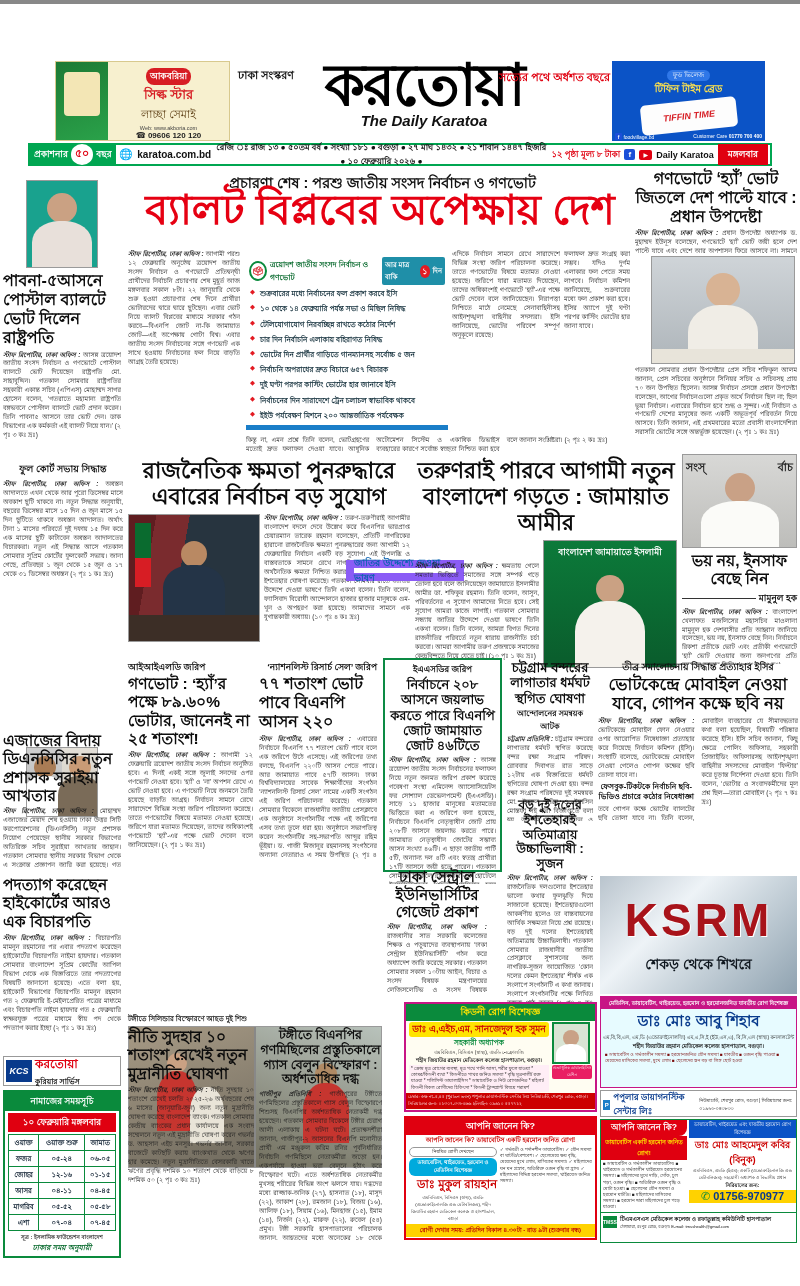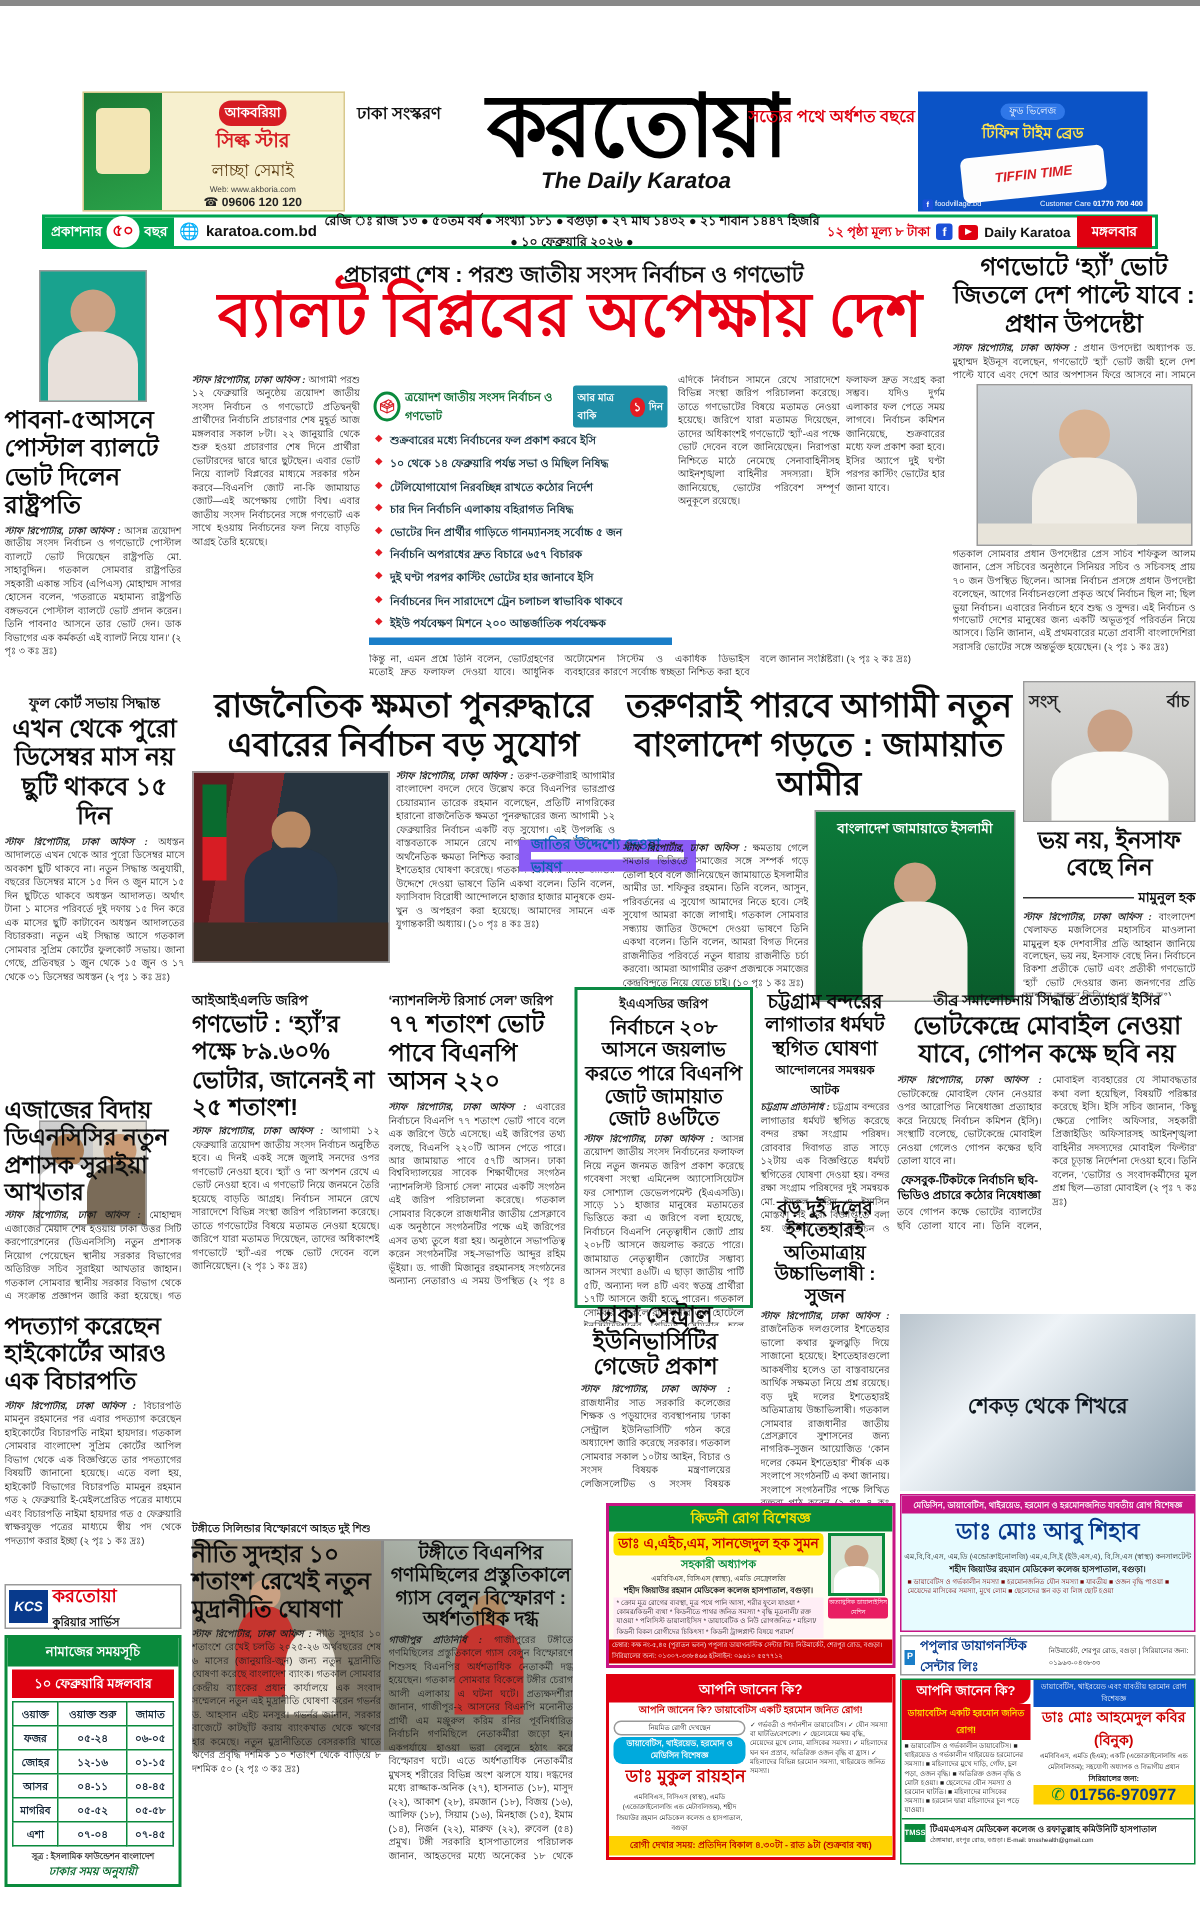--- a/index.html
+++ b/index.html
@@ -159,21 +159,20 @@
     <div class="photo" style="width:144px;height:108px;margin:1px 0 2px 16px;background:linear-gradient(#cfd4d8,#aeb5ba)">
       <div class="pp-head" style="top:16px;width:34px;height:34px;background:#d8b394"></div>
       <div class="pp-torso" style="top:48px;width:70px;height:60px;background:#f0ede6"></div>
       <div style="position:absolute;bottom:0;left:0;right:0;height:14px;background:#e8e4da"></div>
     </div>
     <p class="bd" style="height:116px">গতকাল সোমবার প্রধান উপদেষ্টার প্রেস সচিব শফিকুল আলম জানান, প্রেস সচিবের অনুষ্ঠানে সিনিয়র সচিব ও সচিবসহ প্রায় ৭০ জন উপস্থিত ছিলেন। আসন্ন নির্বাচন প্রসঙ্গে প্রধান উপদেষ্টা বলেছেন, আগের নির্বাচনগুলো প্রকৃত অর্থে নির্বাচন ছিল না; ছিল ভুয়া নির্বাচন। এবারের নির্বাচন হবে শুদ্ধ ও সুন্দর। এই নির্বাচন ও গণভোট দেশের মানুষের জন্য একটি অভূতপূর্ব পরিবর্তন নিয়ে আসবে। তিনি জানান, এই প্রথমবারের মতো প্রবাসী বাংলাদেশিরা সরাসরি ভোটের সঙ্গে অন্তর্ভুক্ত হয়েছেন। (২ পৃঃ ১ কঃ দ্রঃ)</p>
   </div>
 
   <div class="abs" style="left:3px;top:458px;width:120px">
     <div class="kick" style="font-size:9.5px">ফুল কোর্ট সভায় সিদ্ধান্ত</div>
-    <div class="hl" style="font-size:16.5px">এখন থেকে পুরো ডিসেম্বর মাস নয় ছুটি থাকবে ১৫ দিন</div>
     <p class="bd" style="margin-top:3px;height:120px"><span class="by">স্টাফ রিপোর্টার, ঢাকা অফিস :</span> <span>অধস্তন আদালতে এখন থেকে আর পুরো ডিসেম্বর মাসে অবকাশ ছুটি থাকবে না। নতুন সিদ্ধান্ত অনুযায়ী, বছরের ডিসেম্বর মাসে ১৫ দিন ও জুন মাসে ১৫ দিন ছুটিতে থাকবে অধস্তন আদালত। অর্থাৎ টানা ১ মাসের পরিবর্তে দুই দফায় ১৫ দিন করে এক মাসের ছুটি কাটাবেন অধস্তন আদালতের বিচারকরা। নতুন এই সিদ্ধান্ত আসে গতকাল সোমবার সুপ্রিম কোর্টের ফুলকোর্ট সভায়। জানা গেছে, প্রতিবছর ১ জুন থেকে ১৫ জুন ও ১৭ থেকে ৩১ ডিসেম্বর অধস্তন (২ পৃঃ ১ কঃ দ্রঃ)</span></p>
   </div>
 
   <div class="abs" style="left:128px;top:454px;width:282px">
     <div class="hl" style="font-size:22px">রাজনৈতিক ক্ষমতা পুনরুদ্ধারে এবারের নির্বাচন বড় সুযোগ</div>
     <div style="display:flex;gap:4px;margin-top:4px">
       <div class="photo" style="width:132px;height:128px;flex:none;background:linear-gradient(100deg,#5f1d20 0 18%,#7a2b2e 18% 40%,#27343f 40%)">
         <div style="position:absolute;left:6px;top:8px;width:16px;height:64px;background:linear-gradient(#0a6b2f 55%,#d71d24 55%)"></div>
         <div class="pp-head" style="top:26px;width:26px;height:26px;background:#b98963"></div>
         <div class="pp-torso" style="top:50px;width:62px;height:50px;background:#243447"></div>
@@ -212,21 +211,21 @@
     <p class="bd" style="height:56px"><span class="by">স্টাফ রিপোর্টার, ঢাকা অফিস :</span> <span>বাংলাদেশ খেলাফত মজলিসের মহাসচিব মাওলানা মামুনুল হক দেশবাসীর প্রতি আহ্বান জানিয়ে বলেছেন, ভয় নয়, ইনসাফ বেছে নিন। নির্বাচনে রিকশা প্রতীকে ভোট এবং প্রতীকী গণভোটে ‘হ্যাঁ’ ভোট দেওয়ার জন্য জনগণের প্রতি আহ্বান জানান তিনি। (২ পৃঃ ৪ কঃ দ্রঃ)</span></p>
   </div>
 
   <div class="abs" style="left:128px;top:656px;width:125px">
     <div class="kick" style="font-size:9px;text-align:left">আইআইএলডি জরিপ</div>
     <div class="hl" style="font-size:15.5px;text-align:left">গণভোট : ‘হ্যাঁ’র পক্ষে ৮৯.৬০% ভোটার, জানেনই না ২৫ শতাংশ!</div>
     <p class="bd" style="margin-top:3px;height:125px"><span class="by">স্টাফ রিপোর্টার, ঢাকা অফিস :</span> <span>আগামী ১২ ফেব্রুয়ারি ত্রয়োদশ জাতীয় সংসদ নির্বাচন অনুষ্ঠিত হবে। এ দিনই একই সঙ্গে জুলাই সনদের ওপর গণভোট নেওয়া হবে। ‘হ্যাঁ’ ও ‘না’ অপশন রেখে এ ভোট নেওয়া হবে। এ গণভোট নিয়ে জনমনে তৈরি হয়েছে বাড়তি আগ্রহ। নির্বাচন সামনে রেখে সারাদেশে বিভিন্ন সংস্থা জরিপ পরিচালনা করেছে। তাতে গণভোটের বিষয়ে মতামত নেওয়া হয়েছে। জরিপে যারা মতামত দিয়েছেন, তাদের অধিকাংশই গণভোটে ‘হ্যাঁ’-এর পক্ষে ভোট দেবেন বলে জানিয়েছেন। (২ পৃঃ ১ কঃ দ্রঃ)</span></p>
   </div>
 
   <div class="abs" style="left:259px;top:656px;width:118px">
-    <div class="kick" style="font-size:9px;text-align:left">‘ন্যাশনলিস্ট রিসার্চ সেল’ জরিপ</div>
+    <div class="kick" style="font-size:9px;text-align:right">‘ন্যাশনলিস্ট রিসার্চ সেল’ জরিপ</div>
     <div class="hl" style="font-size:16px;text-align:left">৭৭ শতাংশ ভোট পাবে বিএনপি আসন ২২০</div>
     <p class="bd" style="margin-top:3px;height:125px"><span class="by">স্টাফ রিপোর্টার, ঢাকা অফিস :</span> <span>এবারের নির্বাচনে বিএনপি ৭৭ শতাংশ ভোট পাবে বলে এক জরিপে উঠে এসেছে। এই জরিপের তথ্য বলছে, বিএনপি ২২০টি আসন পেতে পারে। আর জামায়াত পাবে ৫৭টি আসন। ঢাকা বিশ্ববিদ্যালয়ের সাবেক শিক্ষার্থীদের সংগঠন ‘ন্যাশনলিস্ট রিসার্চ সেল’ নামের একটি সংগঠন এই জরিপ পরিচালনা করেছে। গতকাল সোমবার বিকেলে রাজধানীর জাতীয় প্রেসক্লাবে এক অনুষ্ঠানে সংগঠনটির পক্ষে এই জরিপের এসব তথ্য তুলে ধরা হয়। অনুষ্ঠানে সভাপতিত্ব করেন সংগঠনটির সহ-সভাপতি আব্দুর রহিম ভূঁইয়া। ড. গাজী মিজানুর রহমানসহ সংগঠনের অন্যান্য নেতারাও এ সময় উপস্থিত (২ পৃঃ ৪ কঃ দ্রঃ)</span></p>
   </div>
 
   <div class="abs greenbox" style="left:383px;top:654px;width:119px;height:214px">
     <div class="kick" style="font-size:8.5px">ইএএসডির জরিপ</div>
     <div class="hl" style="font-size:13px">নির্বাচনে ২০৮ আসনে জয়লাভ করতে পারে বিএনপি জোট জামায়াত জোট ৪৬টিতে</div>
     <p class="bd" style="margin-top:2px;height:128px"><span class="by">স্টাফ রিপোর্টার, ঢাকা অফিস :</span> <span>আসন্ন ত্রয়োদশ জাতীয় সংসদ নির্বাচনের ফলাফল নিয়ে নতুন জনমত জরিপ প্রকাশ করেছে গবেষণা সংস্থা এমিনেন্স অ্যাসোসিয়েটস ফর সোশ্যাল ডেভেলপমেন্ট (ইএএসডি)। সাড়ে ১১ হাজার মানুষের মতামতের ভিত্তিতে করা এ জরিপে বলা হয়েছে, নির্বাচনে বিএনপি নেতৃত্বাধীন জোট প্রায় ২০৮টি আসনে জয়লাভ করতে পারে। জামায়াত নেতৃত্বাধীন জোটের সম্ভাব্য আসন সংখ্যা ৪৬টি। এ ছাড়া জাতীয় পার্টি ৫টি, অন্যান্য দল ৪টি এবং স্বতন্ত্র প্রার্থীরা ১৭টি আসনে জয়ী হতে পারেন। গতকাল সোমবার বিকেলে রাজধানীর এক হোটেলে ইনস্টিটিউশনের প্রিভিউ সেমিনার হলে প্রকাশিত এক (২ পৃঃ ৪ কঃ দ্রঃ)</span></p>
   </div>
 
@@ -284,20 +283,21 @@
     </div>
   </div>
   <div class="abs cap" style="left:128px;top:1009px;width:254px">টঙ্গীতে সিলিন্ডার বিস্ফোরণে আহত দুই শিশু</div>
 
   <div class="abs" style="left:387px;top:864px;width:100px">
     <div class="hl" style="font-size:15px">ঢাকা সেন্ট্রাল ইউনিভার্সিটির গেজেট প্রকাশ</div>
     <p class="bd" style="margin-top:2px;height:70px"><span class="by">স্টাফ রিপোর্টার, ঢাকা অফিস :</span> <span>রাজধানীর সাত সরকারি কলেজের শিক্ষক ও পড়ুয়াদের ব্যবস্থাপনায় ‘ঢাকা সেন্ট্রাল ইউনিভার্সিটি’ গঠন করে অধ্যাদেশ জারি করেছে সরকার। গতকাল সোমবার সকাল ১০টায় আইন, বিচার ও সংসদ বিষয়ক মন্ত্রণালয়ের লেজিসলেটিভ ও সংসদ বিষয়ক বিভাগের ওয়েবসাইটে ‘ঢাকা সেন্ট্রাল ইউনিভার্সিটি’ (২ পৃঃ ৪ কঃ দ্রঃ)</span></p>
   </div>
 
   <div id="ksrm" class="abs" style="left:600px;top:872px;width:197px;height:118px">
+    <div class="ksrm-word">KSRM</div>
     <div class="ksrm-tag">শেকড় থেকে শিখরে</div>
   </div>
 
   <div class="abs" style="left:600px;top:1086px;width:197px;height:27px;border:1px solid #999;background:#fff;overflow:hidden">
     <div style="display:flex;align-items:center;gap:3px;padding:0 2px">
       <span class="ico" style="background:#1a7ec8;color:#fff;width:10px;height:10px;font-size:6px">P</span>
       <b style="font-size:8.6px;color:#083a8c">পপুলার ডায়াগনস্টিক সেন্টার লিঃ</b>
       <span style="font-size:4.6px">নিউমার্কেট, শেরপুর রোড, বগুড়া | সিরিয়ালের জন্য: ০১৯৬৩-০৪৩৮৩৩</span>
     </div>
 

